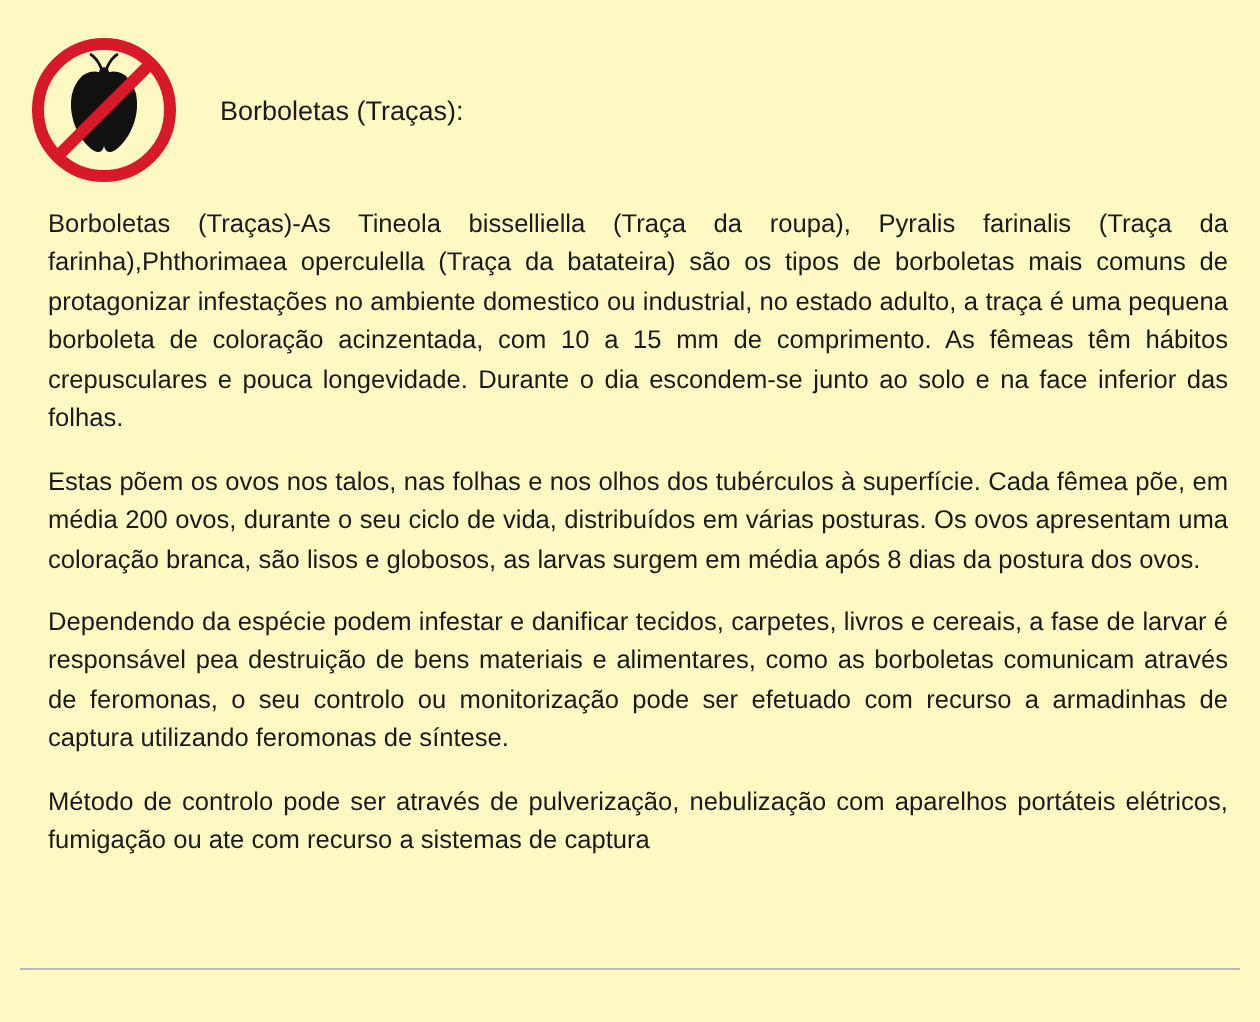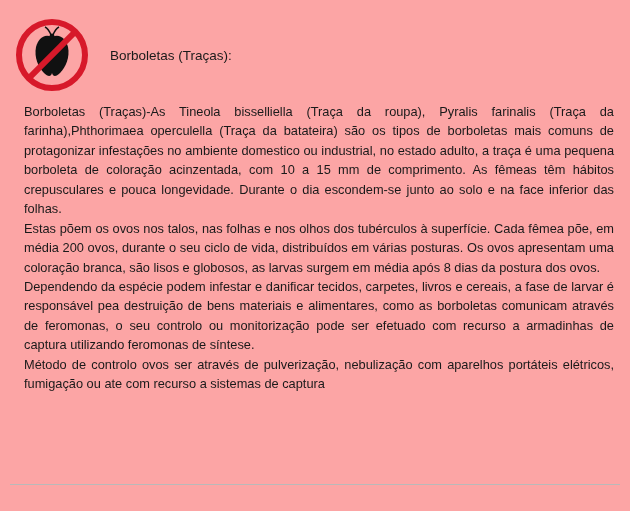--- a/index.html
+++ b/index.html
@@ -12,21 +12,21 @@
     background: #e9e9e9;
     font-family: "Liberation Sans", sans-serif;
     color: #1a1a1a;
     overflow: hidden;
   }
   .page {
     position: relative;
     width: 630px;
     height: 511px;
     box-sizing: border-box;
-    background: #fca5a5;
+    background: #fef9c3;
     display: flex;
     flex-direction: column;
   }
   .header {
     display: flex;
     align-items: center;
     padding: 14px 0 0 14px;
     height: 96px;
     box-sizing: border-box;
   }
@@ -51,21 +51,21 @@
   }
   .para {
     font-size: 12.8px;
     line-height: 1.52;
     text-align: justify;
     text-justify: inter-word;
     margin: 0 0 0 0;
     color: #1a1a1a;
   }
   .para + .para {
-    margin-top: 0px;
+    margin-top: 12px;
   }
   .spacer {
     flex: 1 1 auto;
   }
   .footer-rule {
     height: 1px;
     background: #b9b9b9;
     margin: 0 10px 0 10px;
   }
   .footer-band {
@@ -94,19 +94,19 @@
         <line x1="14.7" y1="61.3" x2="61.3" y2="14.7" stroke="#d7192a" stroke-width="6" stroke-linecap="butt"></line>
       </svg>
     </div>
     <div class="header-title">Borboletas (Traças):</div>
   </div>
 
   <div class="body-text">
     <p class="para">Borboletas (Traças)-As Tineola bisselliella (Traça da roupa), Pyralis farinalis (Traça da farinha),Phthorimaea operculella (Traça da batateira) são os tipos de borboletas mais comuns de protagonizar infestações no ambiente domestico ou industrial, no estado adulto, a traça é uma pequena borboleta de coloração acinzentada, com 10 a 15 mm de comprimento. As fêmeas têm hábitos crepusculares e pouca longevidade. Durante o dia escondem-se junto ao solo e na face inferior das folhas.</p>
     <p class="para">Estas põem os ovos nos talos, nas folhas e nos olhos dos tubérculos à superfície. Cada fêmea põe, em média 200 ovos, durante o seu ciclo de vida, distribuídos em várias posturas. Os ovos apresentam uma coloração branca, são lisos e globosos, as larvas surgem em média após 8 dias da postura dos ovos.</p>
     <p class="para">Dependendo da espécie podem infestar e danificar tecidos, carpetes, livros e cereais, a fase de larvar é responsável pea destruição de bens materiais e alimentares, como as borboletas comunicam através de feromonas, o seu controlo ou monitorização pode ser efetuado com recurso a armadinhas de captura utilizando feromonas de síntese.</p>
-    <p class="para">Método de controlo ovos ser através de pulverização, nebulização com aparelhos portáteis elétricos, fumigação ou ate com recurso a sistemas de captura</p>
+    <p class="para">Método de controlo pode ser através de pulverização, nebulização com aparelhos portáteis elétricos, fumigação ou ate com recurso a sistemas de captura</p>
   </div>
 
   <div class="spacer"></div>
   <div class="footer-rule"></div>
   <div class="footer-band"></div>
 </div>
 
 </body></html>

